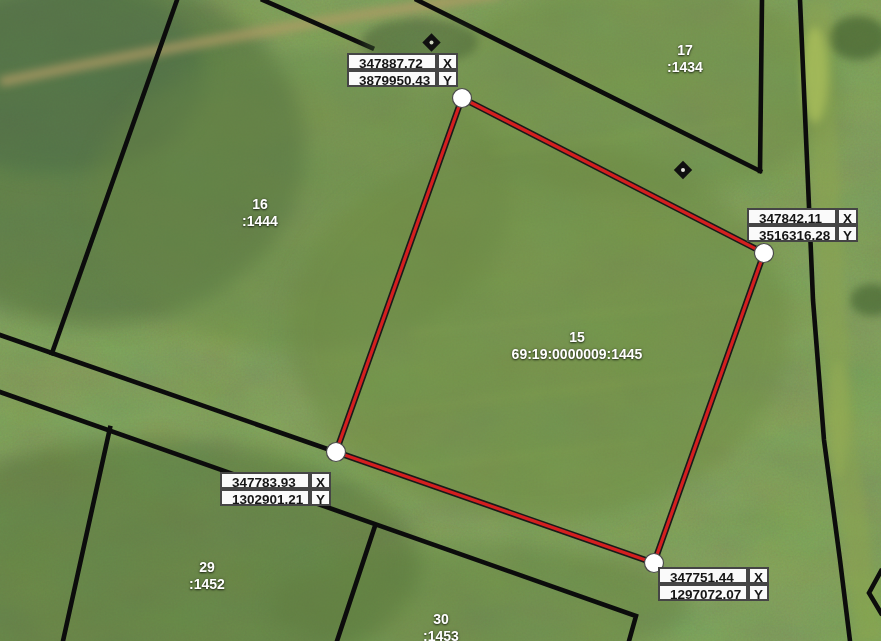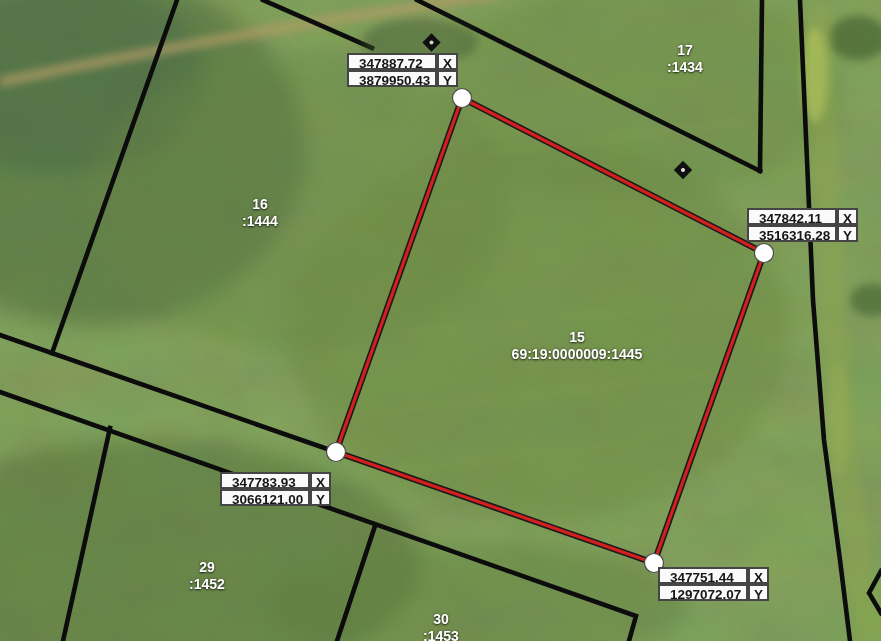--- a/index.html
+++ b/index.html
@@ -131,21 +131,21 @@
   <div class="coord-table" style="left:747px;top:208px;">
     <div class="cell val">347842.11</div>
     <div class="cell axis">X</div>
     <div class="cell val">3516316.28</div>
     <div class="cell axis">Y</div>
   </div>
 
   <div class="coord-table" style="left:220px;top:440px;margin-top:32px;">
     <div class="cell val">347783.93</div>
     <div class="cell axis">X</div>
-    <div class="cell val">3066121.00</div>
+    <div class="cell val">1302901.21</div>
     <div class="cell axis">Y</div>
   </div>
 
   <div class="coord-table" style="left:658px;top:567px;border-radius:11px;">
     <div class="cell val">347751.44</div>
     <div class="cell axis">X</div>
     <div class="cell val">1297072.07</div>
     <div class="cell axis">Y</div>
   </div>
 

